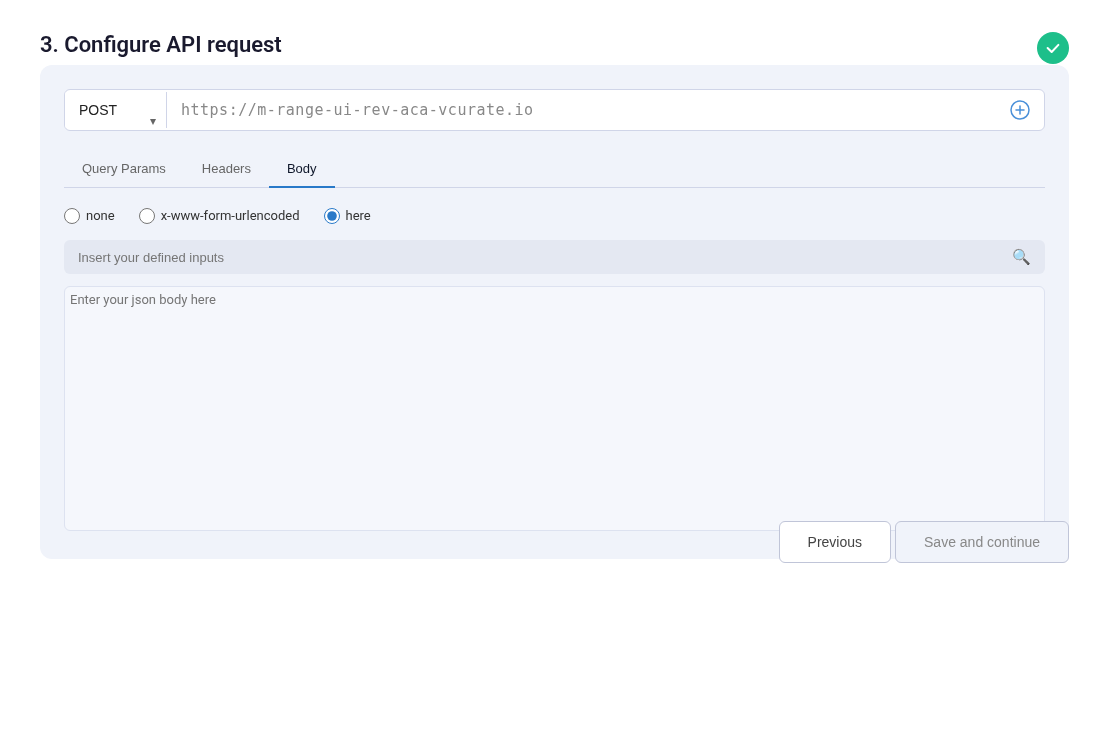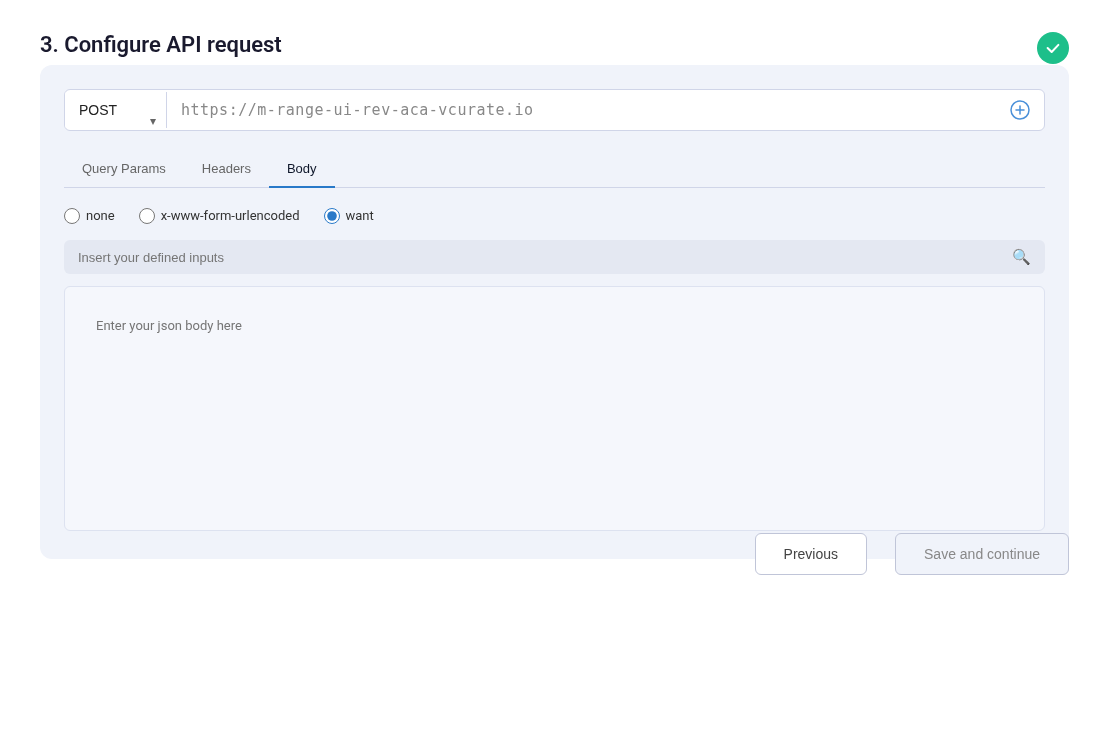--- a/index.html
+++ b/index.html
@@ -192,36 +192,36 @@
 
     .search-icon {
       color: #888;
       font-size: 15px;
     }
 
     .json-body-area {
       background: #f5f7fc;
       border: 1px solid #dde2f0;
       border-radius: 6px;
-      padding: 31px;
+      padding: 5px;
       min-height: 245px;
       font-size: 13px;
       color: #aaa;
       resize: none;
       width: 100%;
       font-family: inherit;
       outline: none;
     }
 
     .footer-buttons {
       position: absolute;
-      bottom: 16px;
+      bottom: 28px;
       right: 40px;
       display: flex;
-      gap: 28px;
+      gap: 4px;
     }
 
     .btn-previous {
       padding: 12px 28px;
       border: 1px solid #c0c5d8;
       background: #fff;
       border-radius: 6px;
       font-size: 14px;
       font-weight: 500;
       color: #444;
@@ -288,21 +288,21 @@
       <label class="radio-option">
         <input type="radio" class="radio-input" name="body-type" value="none" style="">
         <span>none</span>
       </label>
       <label class="radio-option">
         <input type="radio" class="radio-input" name="body-type" value="x-www-form-urlencoded" style="">
         <span>x-www-form-urlencoded</span>
       </label>
       <label class="radio-option">
         <input type="radio" class="radio-input" name="body-type" value="json" checked="" style="">
-        <span>want</span>
+        <span>here</span>
       </label>
     </div>
 
     
     <div class="search-input-row">
       <input type="text" class="search-input" placeholder="Insert your defined inputs" style="">
       <span class="search-icon">🔍</span>
     </div>
 
     

